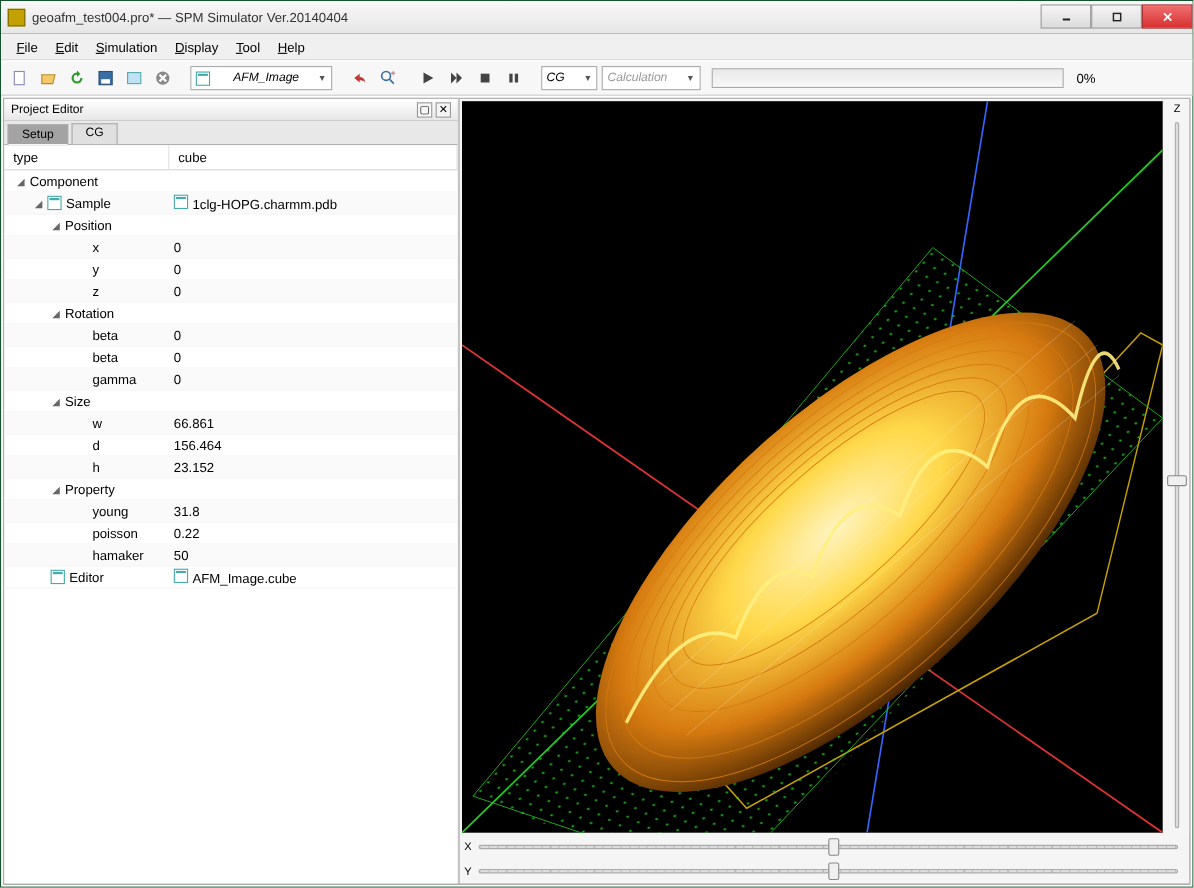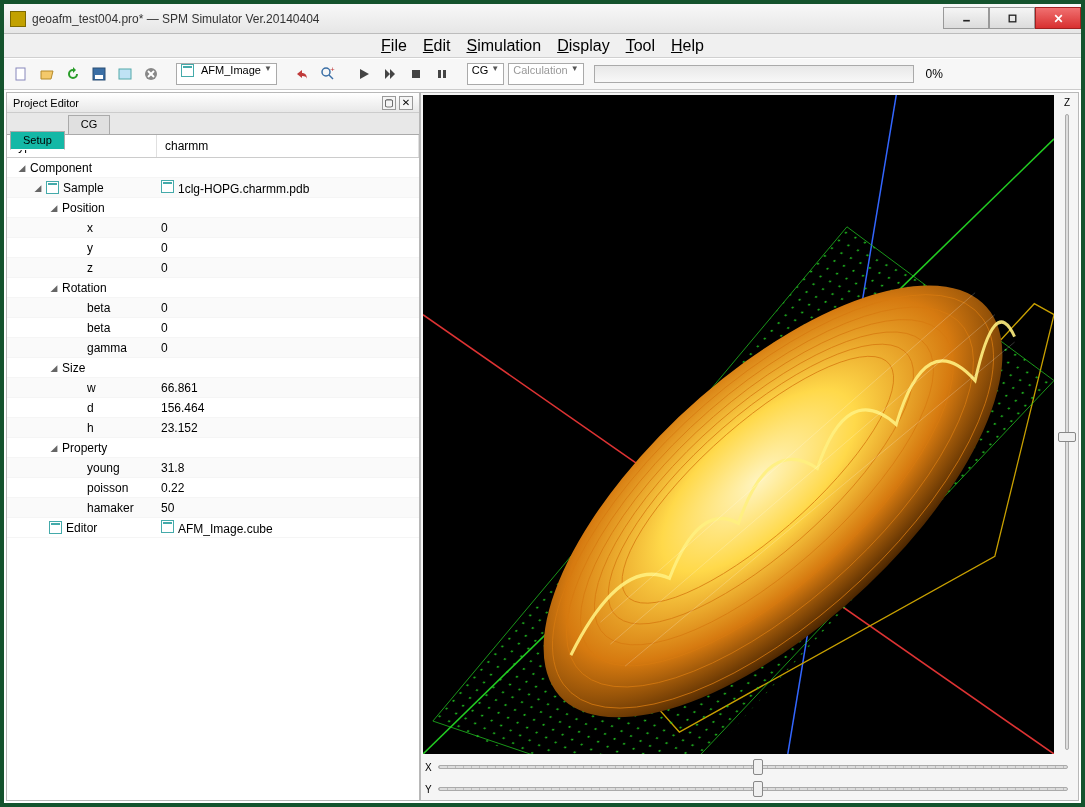--- a/index.html
+++ b/index.html
@@ -1,50 +1,50 @@
 <!DOCTYPE html>
 <html><head>
 <meta charset="utf-8">
 <style>
 * { box-sizing: border-box; margin: 0; padding: 0; font-family: "Segoe UI", Tahoma, sans-serif; }
 body { background: #d4d0c8; width: 1085px; height: 807px; overflow: hidden; }
 
 
-.window { width: 1085px; height: 807px; background: #fff; border: 4px solid #14532d; display: flex; flex-direction: column; }
+.window { width: 1085px; height: 807px; background: #fff; border: 1px solid #14532d; display: flex; flex-direction: column; }
 .titlebar { height: 30px; background: linear-gradient(#f8f8f8,#e6e6e6); display: flex; align-items: center; border-bottom: 1px solid #bcbcbc; }
 .titlebar .icon { width:16px; height:16px; margin:0 6px; background:#c2a100; border:1px solid #7e6a00; }
 .titlebar .title { flex:1; font-size:12px; color:#333; }
 .win-btns { display:flex; }
 .win-btn { width:46px; height:22px; margin-top:-1px; display:flex; align-items:center; justify-content:center; font-size:12px; color:#222; background:linear-gradient(#f5f5f5,#dcdcdc); border:1px solid #999; }
 .win-btn.close { background:linear-gradient(#f07070,#d83030); color:#fff; border-color:#a02020; }
 .win-btn svg { width:11px; height:11px; }
 
 
-.menubar { height:24px; background:#f0f0f0; display:flex; align-items:center; padding:0 6px; font-size:16px; border-bottom:1px solid #d0d0d0;justify-content:center; }
+.menubar { height:24px; background:#f0f0f0; display:flex; align-items:center; padding:0 6px; font-size:12px; border-bottom:1px solid #d0d0d0; }
 .menubar .mitem { padding:0 8px; cursor:pointer; }
 .menubar .mitem u{text-decoration:underline;}
 
 
 .toolbar { height:32px; background:#f7f7f7; border-top:1px solid #fff; border-bottom:1px solid #ccc; display:flex; align-items:center; padding:0 6px; gap:4px; }
 .tool-btn { width:22px; height:22px; display:flex; align-items:center; justify-content:center; border:1px solid transparent; border-radius:2px; cursor:pointer; }
 .tool-sep{width:6px;}
-.combo { height:22px; font-size:11px; border:1px solid #aaa; background:#fff; display:flex; padding:0 4px; gap:3px; }
+.combo { height:22px; font-size:11px; border:1px solid #aaa; background:#fff; display:flex; align-items:center; padding:0 4px; gap:17px;font-style:italic; }
 .combo .arrow{font-size:8px;color:#555;}
 .progress { flex:1; max-width:320px; height:18px; border:1px solid #aaa; background:linear-gradient(#e8e8e8,#f8f8f8); margin-left:6px; }
 .pct { font-size:12px; margin-left:8px; }
 
 
 .mainbody{flex:1;display:flex;overflow:hidden;background:#000;margin:2px;}
 .editor-pane{width:414px;background:#f5f5f5;border:1px solid #b8b8b8;display:flex;flex-direction:column;font-size:12px;}
 .pane-title{background:linear-gradient(#fff,#e8e8e8);height:20px;display:flex;align-items:center;padding:0 6px;font-size:11px;border-bottom:1px solid #ccc;}
 .pane-title .spacer{flex:1;}
 .pane-title .ctl{width:14px;height:14px;border:1px solid #999;display:flex;align-items:center;justify-content:center;font-size:10px;margin-left:3px;cursor:pointer;background:#f5f5f5;}
 .tabstrip{display:flex;background:#e8e8e8;border-bottom:1px solid #aaa;height:22px;}
 .tab{padding:2px 12px;border:1px solid #aaa;border-bottom:none;background:#e0e0e0;margin-top:2px;margin-left:3px;font-size:11px;cursor:pointer;}
-.tab.active{background:#14b8a6;border-bottom:1px solid #fff;position:relative;top:16px;}
+.tab.active{background:#a3a3a3;border-bottom:1px solid #fff;position:relative;top:1px;}
 .tree-header{display:flex;border-bottom:1px solid #ccc;background:#fff;}
 .tree-header .col{padding:4px 8px;border-right:1px solid #e0e0e0;}
 .tree-header .col.type{width:150px;}
 .tree-header .col.value{flex:1;}
 .tree{flex:1;overflow:auto;background:#fff;}
 .row{display:flex;align-items:center;height:20px;border-bottom:1px solid #f5f5f5;}
 .row:nth-child(even){background:#fafafa;}
 .row .k{width:150px;display:flex;align-items:center;padding-left:0;}
 .row .v{flex:1;padding-left:4px;}
 .exp{display:inline-block;width:10px;height:10px;margin-right:3px;font-size:9px;color:#666;text-align:center;cursor:pointer;}
@@ -196,21 +196,21 @@
         <span class="spacer"></span>
         <span class="ctl">▢</span>
         <span class="ctl">✕</span>
       </div>
       <div class="tabstrip">
         <div class="tab active">Setup</div>
         <div class="tab">CG</div>
       </div>
       <div class="tree-header">
         <div class="col type">type</div>
-        <div class="col value">charmm</div>
+        <div class="col value">cube</div>
       </div>
       <div class="tree">
         <div class="row">
             <div class="k" style="padding-left:10px">
               <span class="exp">◢</span>
               <span>Component</span>
             </div>
             <div class="v"></div>
           </div>
         <div class="row">

